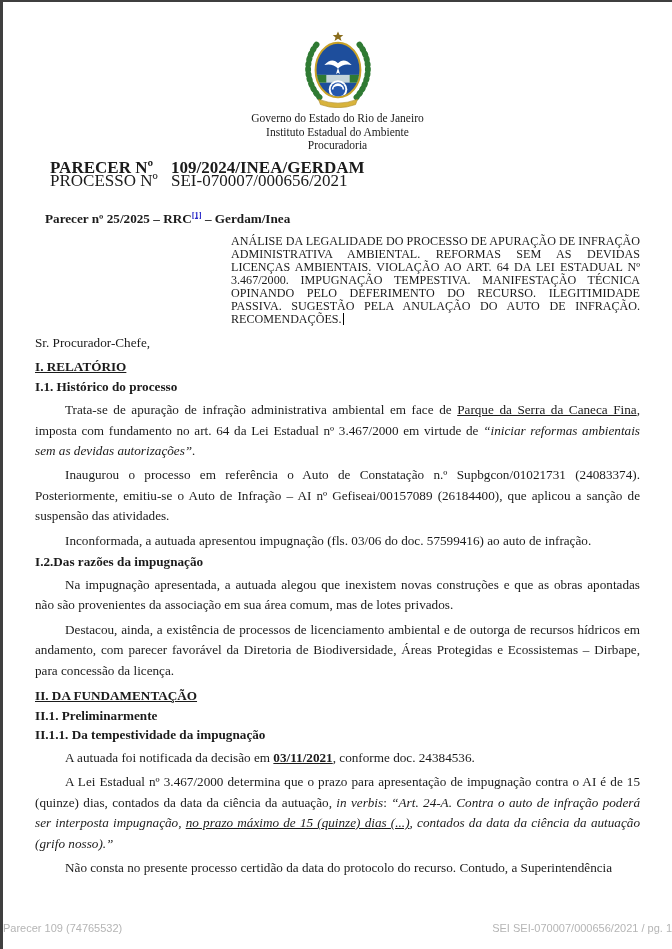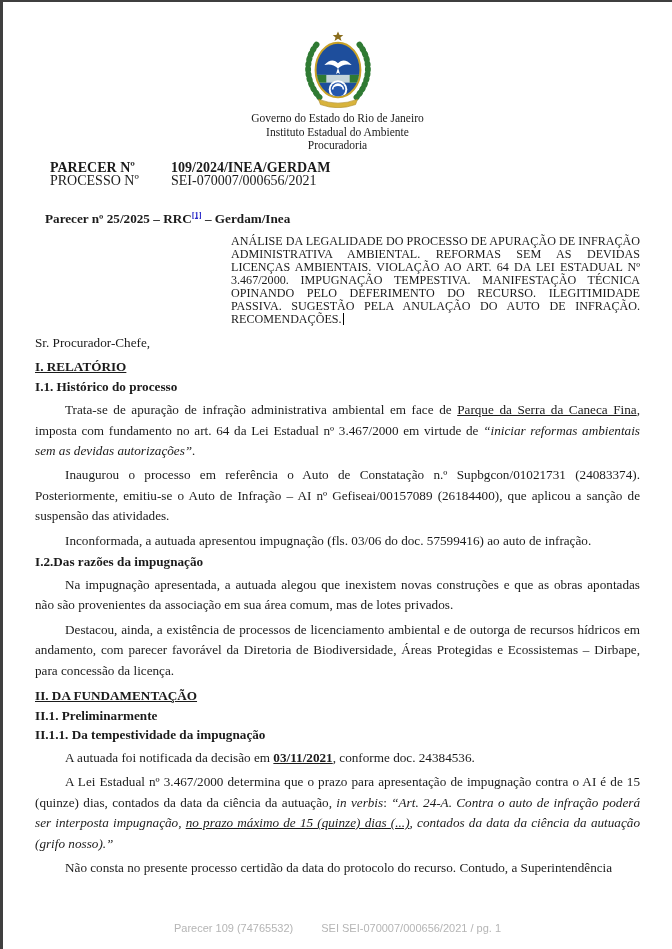--- a/index.html
+++ b/index.html
@@ -10,41 +10,41 @@
     border-top:2px solid #3f3f3f;
     box-sizing:border-box;
     position:relative;
     overflow:hidden;
     font-family:"Liberation Serif","DejaVu Serif",serif;
     color:#1b1b1b;
   }
   .page{padding:0 32px;}
   .logo-wrap{text-align:center;margin-top:28px;}
   .org{text-align:center;font-size:11.5px;line-height:13.5px;}
-  .meta{margin:8px 0 16px 15px;font-size:14px;line-height:13.5px;}
+  .meta{margin:8px 0 16px 15px;font-size:17px;line-height:13.5px;}
   .meta-row{display:flex;}
   .meta-row .lab{width:121px;flex:0 0 121px;}
   .b{font-weight:bold;}
   .i{font-style:italic;}
   .u{text-decoration:underline;}
   .title{font-weight:bold;font-size:13.2px;margin:22px 0 0 10px;line-height:17px;}
   .sup{font-size:8.5px;vertical-align:super;line-height:0;}
   .link{color:#2a2ac9;text-decoration:underline;cursor:pointer;}
   .ementa{margin:8px 0 0 196px;font-size:12.1px;line-height:13.1px;text-align:justify;}
   .salutation{margin:8px 0 0;font-size:13.2px;line-height:18px;}
   .hc{text-align:left;font-weight:bold;font-size:13.2px;line-height:18px;}
   .hu{text-decoration:underline;}
   .h1{margin:6px 0 1px;}
   .h2{margin:2px 0 1px;}
   .h3{margin:0 0 1px;}
   .p{font-size:13.2px;line-height:20.4px;text-align:justify;text-indent:30px;margin:4px 0 0;font-family:Liberation Serif, serif;}
   .caret{display:inline-block;width:1.5px;height:12px;background:#000;vertical-align:-2px;margin-left:1px;}
   .footer{
     position:absolute;left:0;right:0;top:920px;
-    display:flex;justify-content:center;gap:28px;
+    display:flex;justify-content:space-between;gap:28px;
     font-family:"Liberation Sans","DejaVu Sans",sans-serif;
     font-size:11px;color:#b5b5b5;
   }
 </style>
 </head>
 <body>
 
 <div class="page">
 
   <div class="logo-wrap">

